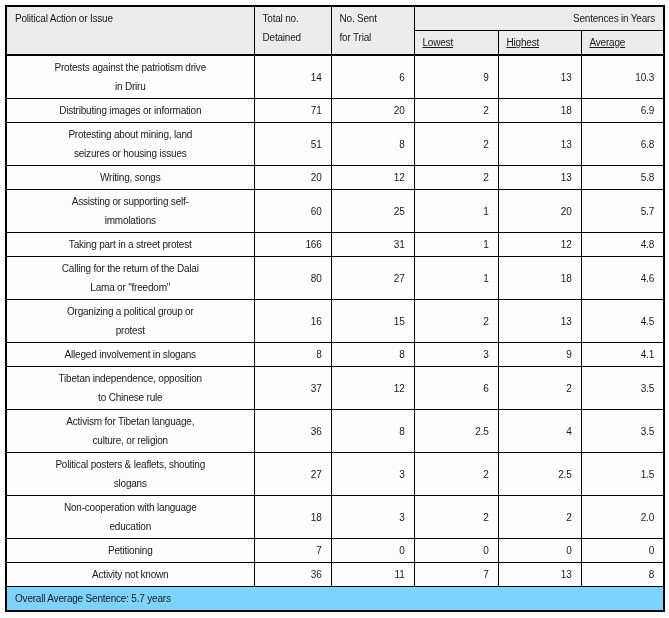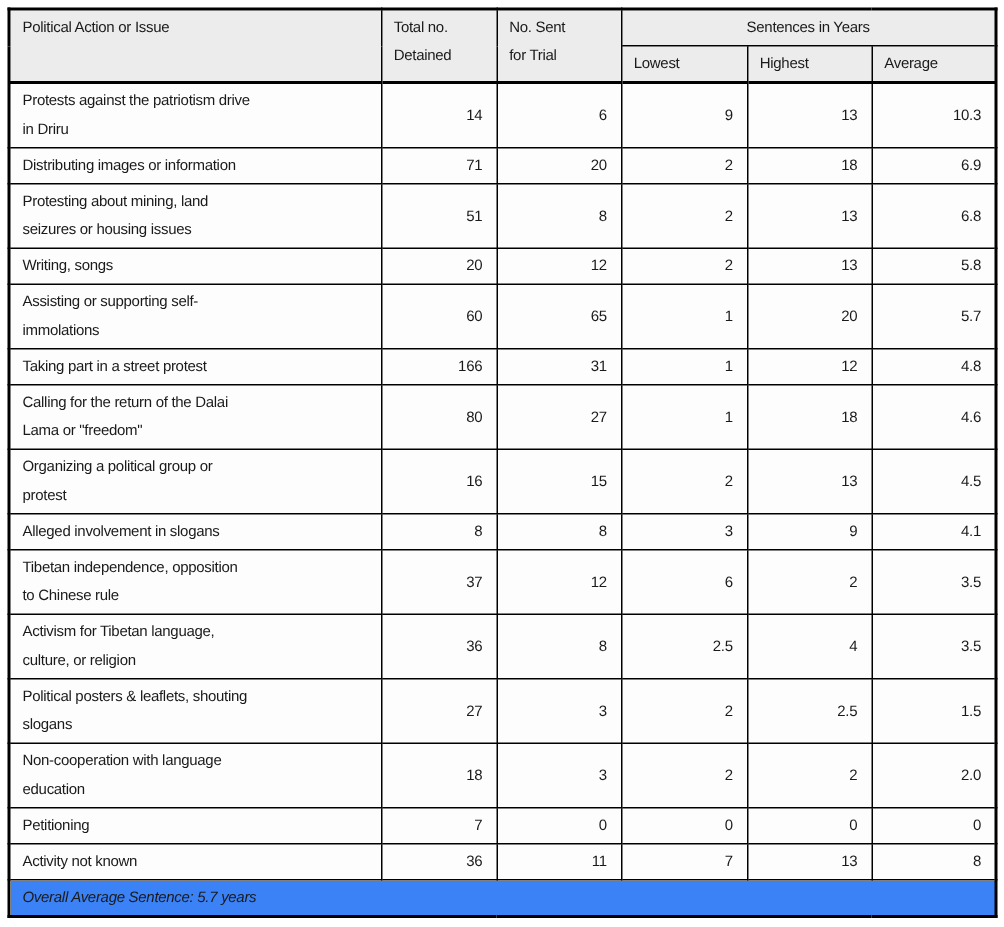--- a/index.html
+++ b/index.html
@@ -28,32 +28,31 @@
   }
   table.dtable th, table.dtable td {
     border: 1px solid #000000;
     padding: 2px 8px;
     font-weight: normal;
     overflow: hidden;
   }
   
   table.dtable { border: 2px solid #000000; }
   table.dtable thead th { background: #ececec; text-align: left; vertical-align: top; }
-  table.dtable thead tr.sub th { border-bottom: 2px solid #000000; }
+  table.dtable thead tr.sub th { border-bottom: 2px solid #000000; text-decoration: underline; }
   table.dtable thead th.rowspan2 { border-bottom: 2px solid #000000; }
-  table.dtable thead th.group { text-align: center; }
+  table.dtable thead th.group { text-align: right; }
   table.dtable tbody td { background: #fdfdfd; vertical-align: middle; }
-  table.dtable tbody td.action { text-align: left; white-space: pre-line; }
+  table.dtable tbody td.action { text-align: center; white-space: pre-line; }
   table.dtable tbody td.num { text-align: right; padding-right: 9px; }
   table.dtable thead th.wrap { white-space: pre-line; }
   table.dtable tfoot td {
-    background: #3b82f6;
+    background: #7dd3fc;
     text-align: left;
     border-top: 1px solid #000000;
-    font-style: italic;
   }
 </style>
 </head>
 <body>
 
 <div class="page">
   <table class="dtable">
     <colgroup>
       <col style="width:248px">
       <col style="width:77px">
@@ -113,21 +112,21 @@
     <td class="num">12</td>
     <td class="num">2</td>
     <td class="num">13</td>
     <td class="num">5.8</td>
   </tr>
 
   <tr>
     <td class="action">Assisting or supporting self-
 immolations</td>
     <td class="num">60</td>
-    <td class="num">65</td>
+    <td class="num">25</td>
     <td class="num">1</td>
     <td class="num">20</td>
     <td class="num">5.7</td>
   </tr>
 
   <tr>
     <td class="action">Taking part in a street protest</td>
     <td class="num">166</td>
     <td class="num">31</td>
     <td class="num">1</td>

